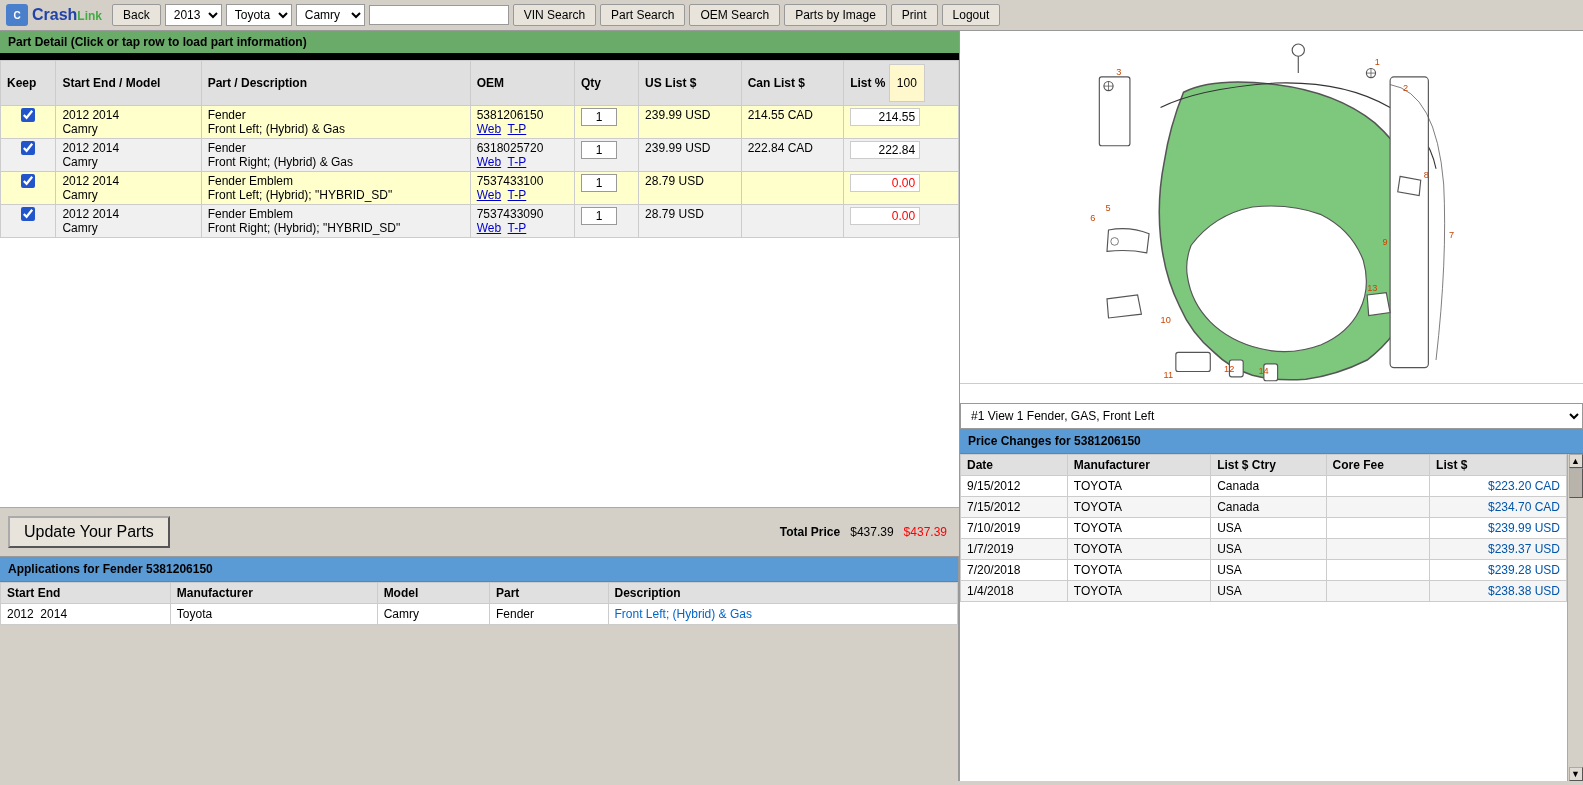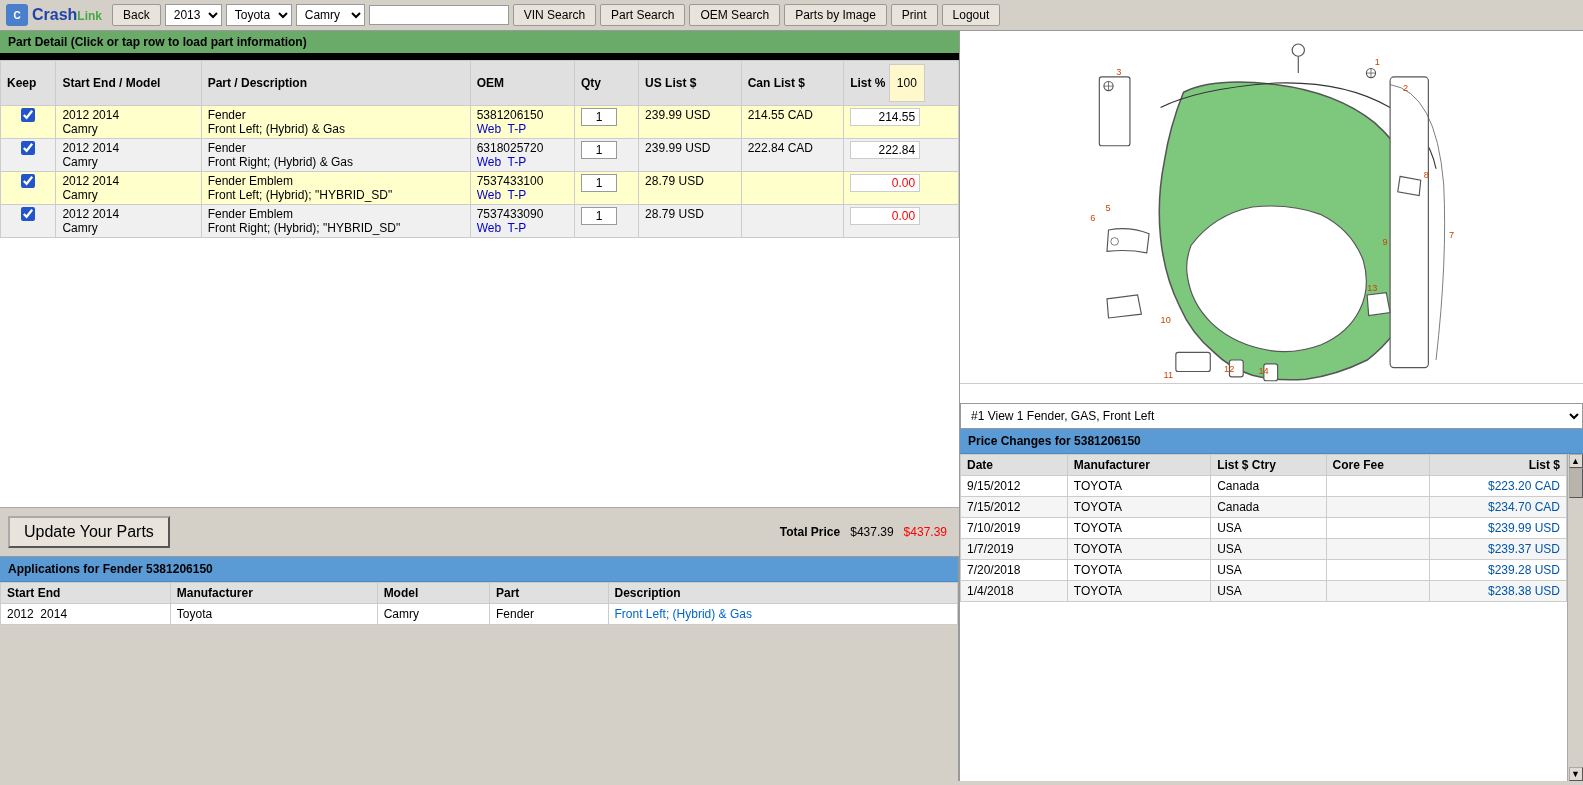--- a/index.html
+++ b/index.html
@@ -85,21 +85,21 @@
       text-align: left;
       font-weight: bold;
     }
     .parts-table td {
       border: 1px solid #ccc;
       padding: 2px 6px;
       vertical-align: top;
     }
     .row-yellow { background: #ffffcc; }
     .row-light { background: #f0f0f0; }
-    .link-blue { color: #0000cc; cursor: pointer; }
+    .link-blue { color: #0000cc; text-decoration: underline; cursor: pointer; }
     .qty-input { width: 36px; text-align: center; border: 1px solid #999; padding: 1px 2px; }
     .price-input {
       width: 70px; text-align: right; border: 1px solid #ccc; padding: 1px 4px;
     }
     .price-red { color: red; }
     .checkbox-col { text-align: center; }
     input[type="checkbox"] { width: 14px; height: 14px; accent-color: #2255cc; }
 
     
     .footer-row {
@@ -509,21 +509,21 @@
       <div class="panel-header-blue">Price Changes for 5381206150</div>
       <div style="display:flex;flex:1;overflow:hidden;">
         <div class="price-table-wrap" style="flex:1;">
           <table class="price-table">
             <thead>
               <tr>
                 <th>Date</th>
                 <th>Manufacturer</th>
                 <th>List $ Ctry</th>
                 <th>Core Fee</th>
-                <th style="text-align:right;">List $</th>
+                <th style="">List $</th>
               </tr>
             </thead>
             <tbody id="price-tbody">
                 <tr>
     <td>9/15/2012</td>
     <td>TOYOTA</td>
     <td>Canada</td>
     <td></td>
     <td class="price-cad">$223.20 CAD</td>
   </tr>

